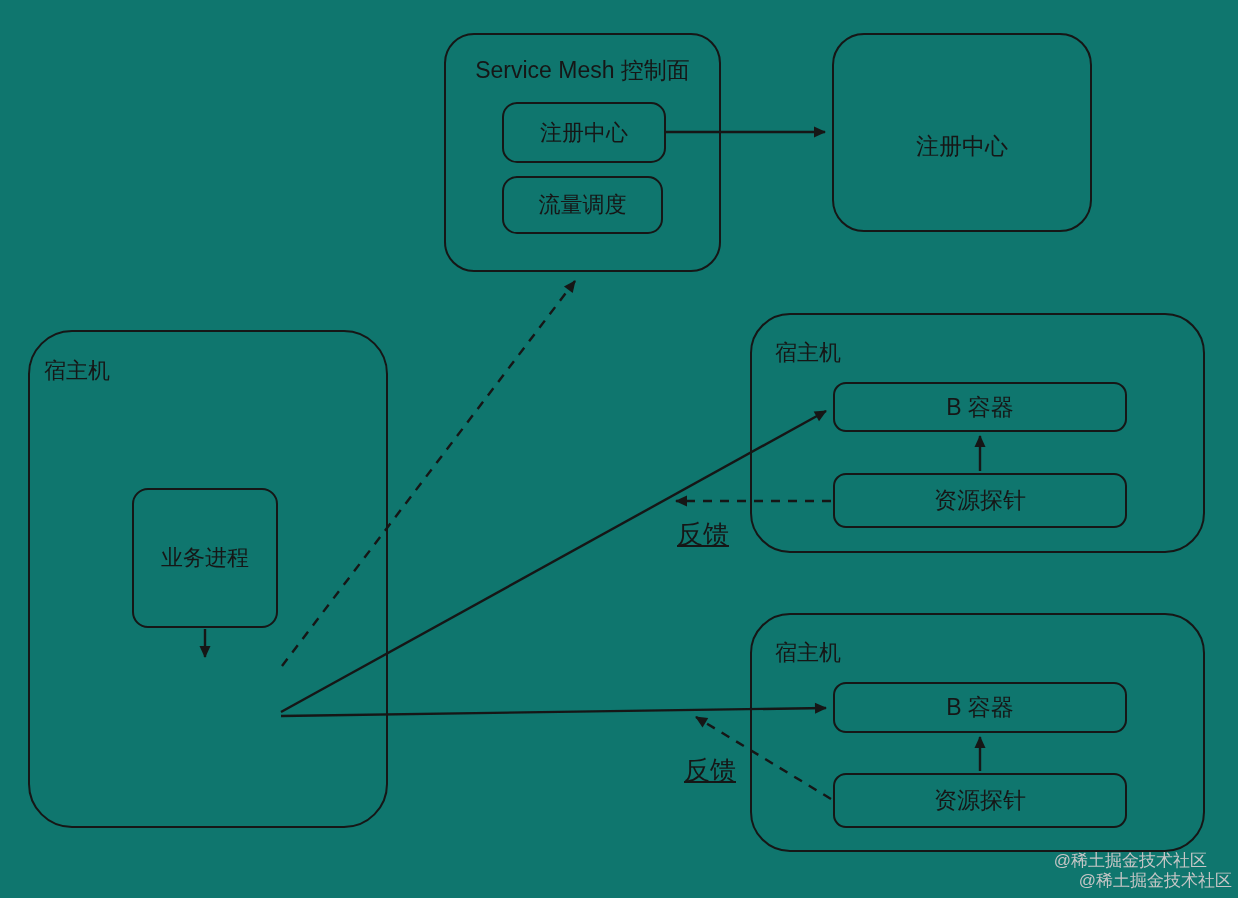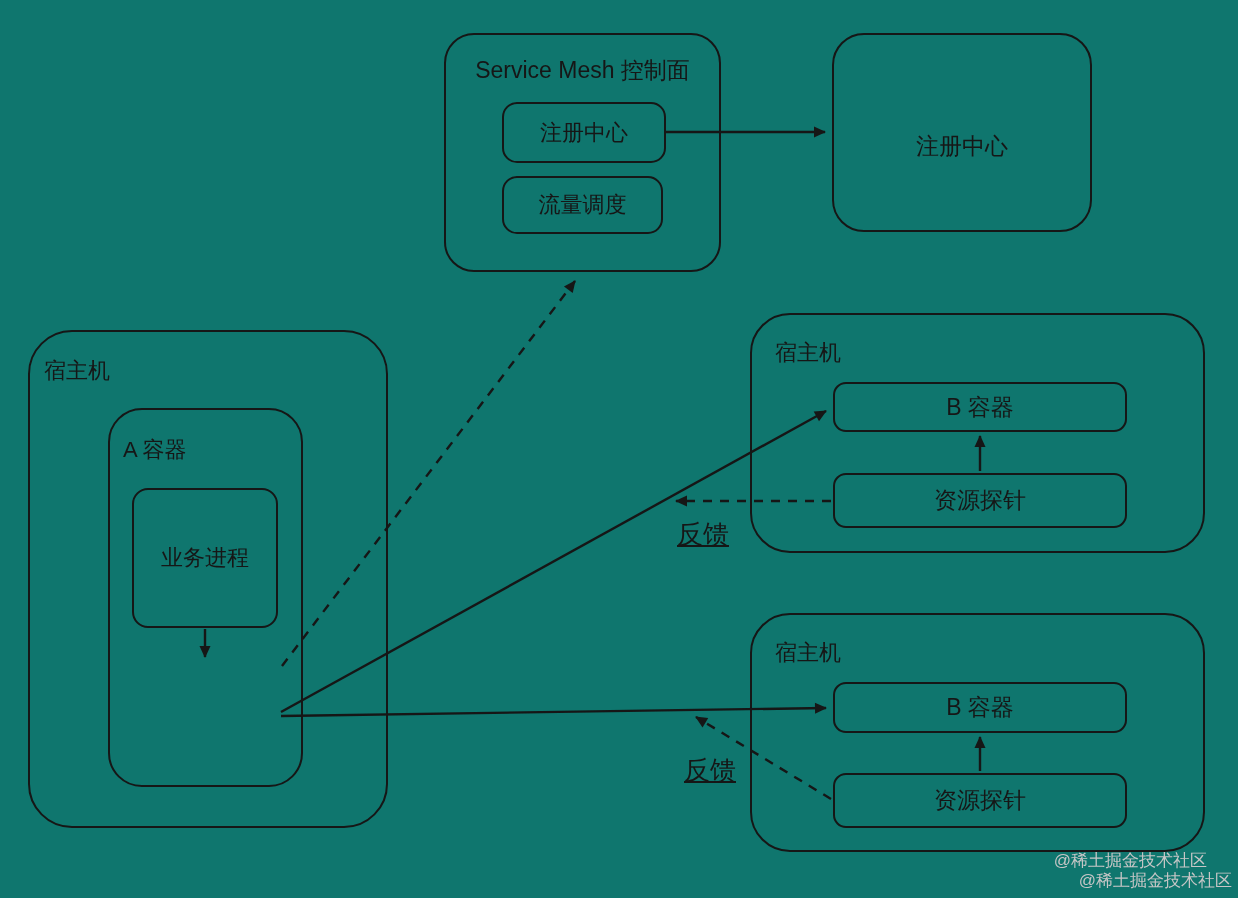--- a/index.html
+++ b/index.html
@@ -96,23 +96,20 @@
     <span class="txt" style="font-size:22px;">流量调度</span>
   </div>
 
   <div class="node centered" style="left:832px; top:33px; width:260px; height:199px; border-radius:32px;">
     <span class="txt" style="font-size:23px;margin-top:28px;">注册中心</span>
   </div>
 
   <div class="node" style="left:28px; top:330px; width:360px; height:498px; border-radius:44px;">
     <div class="corner-label" style="left:14px; top:24px;">宿主机</div>
   </div>
-  <div class="node" style="left:108px; top:408px; width:195px; height:379px; border-radius:34px;">
-    <div class="corner-label" style="left:13px; top:25px;">A 容器</div>
-  </div>
   <div class="node centered" style="left:132px; top:488px; width:146px; height:140px; border-radius:16px;">
     <span class="txt" style="font-size:22px;">业务进程</span>
   </div>
 
   <div class="node" style="left:750px; top:313px; width:455px; height:240px; border-radius:40px;">
     <div class="corner-label" style="left:23px; top:23px;">宿主机</div>
   </div>
   <div class="node centered" style="left:833px; top:382px; width:294px; height:50px; border-radius:13px;">
     <span class="txt" style="font-size:23px;">B 容器</span>
   </div>

